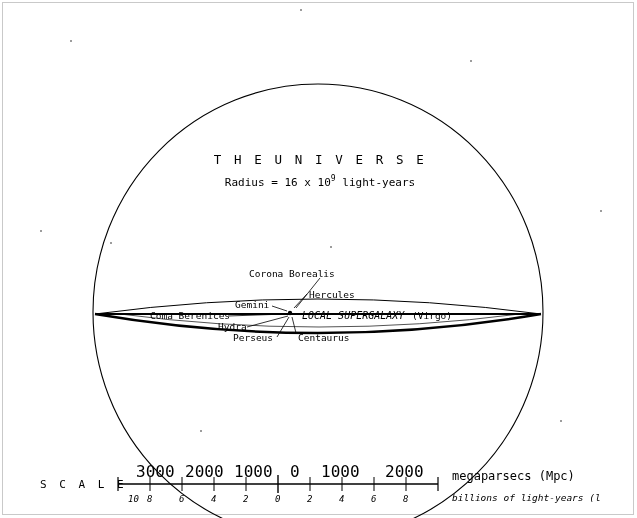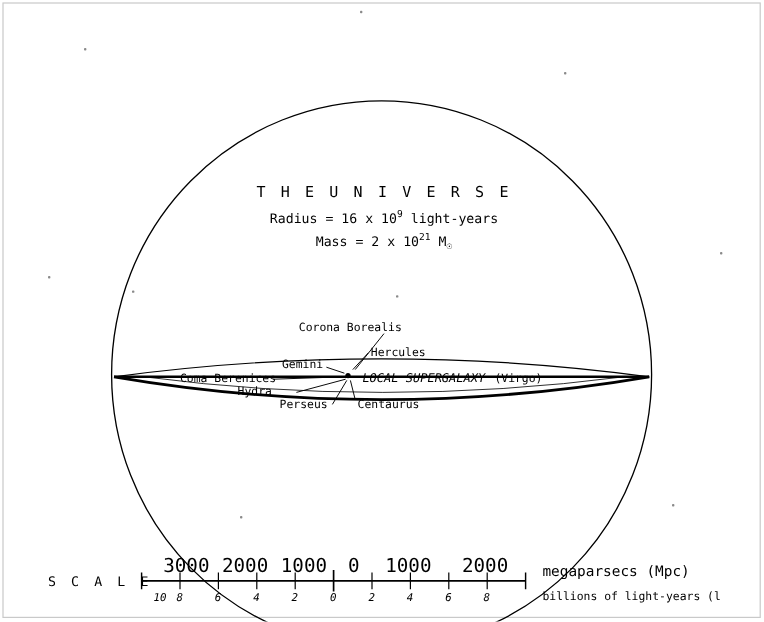--- a/index.html
+++ b/index.html
@@ -98,20 +98,21 @@
     left: 452px;
     top: 469px;
     font-size: 12px;
     white-space: nowrap;
   }
   #units-bottom {
     position: absolute;
     left: 452px;
     top: 492px;
     font-size: 9.5px;
+    font-style: italic;
     white-space: nowrap;
   }
   .dot {
     position: absolute;
     width: 1.5px;
     height: 1.5px;
     background: #8a8a8a;
     border-radius: 50%;
   }
 </style>
@@ -165,30 +166,29 @@
   <div class="dot" style="left:40px;  top:230px;"></div>
   <div class="dot" style="left:110px; top:242px;"></div>
   <div class="dot" style="left:600px; top:210px;"></div>
   <div class="dot" style="left:560px; top:420px;"></div>
   <div class="dot" style="left:200px; top:430px;"></div>
   <div class="dot" style="left:330px; top:246px;"></div>
 
   <div class="univ-block">
     <div class="uhead">T H E   U N I V E R S E</div>
     <div><span>Radius = 16 x 10</span><span class="sup-s">9</span><span> light-years</span></div>
-    <div><span>Mass = 2 x 10</span><span class="sup-s">21</span><span> M</span><span class="sub-s">☉</span></div>
   </div>
 
   <div class="lbl" style="left:249px; top:268px;">Corona Borealis</div>
   <div class="lbl" style="left:309px; top:289px;">Hercules</div>
   <div class="lbl" style="left:235px; top:299px;">Gemini</div>
   <div class="lbl" style="left:150px; top:310px;">Coma Berenices</div>
   <div class="lbl lbl-italic" style="left:302px; top:310px;">LOCAL SUPERGALAXY</div>
   <div class="lbl" style="left:412px; top:310px;">(Virgo)</div>
-  <div class="lbl" style="left:198px; top:321px;">Hydra</div>
+  <div class="lbl" style="left:218px; top:321px;">Hydra</div>
   <div class="lbl" style="left:233px; top:332px;">Perseus</div>
   <div class="lbl" style="left:298px; top:332px;">Centaurus</div>
 
   <div id="scale-word">S C A L E</div>
 
   <div class="tick-label" style="left:136px; top:462px;">3000</div>
   <div class="tick-label" style="left:185px; top:462px;">2000</div>
   <div class="tick-label" style="left:234px; top:462px;">1000</div>
   <div class="tick-label" style="left:290px; top:462px;">0</div>
   <div class="tick-label" style="left:321px; top:462px;">1000</div>

